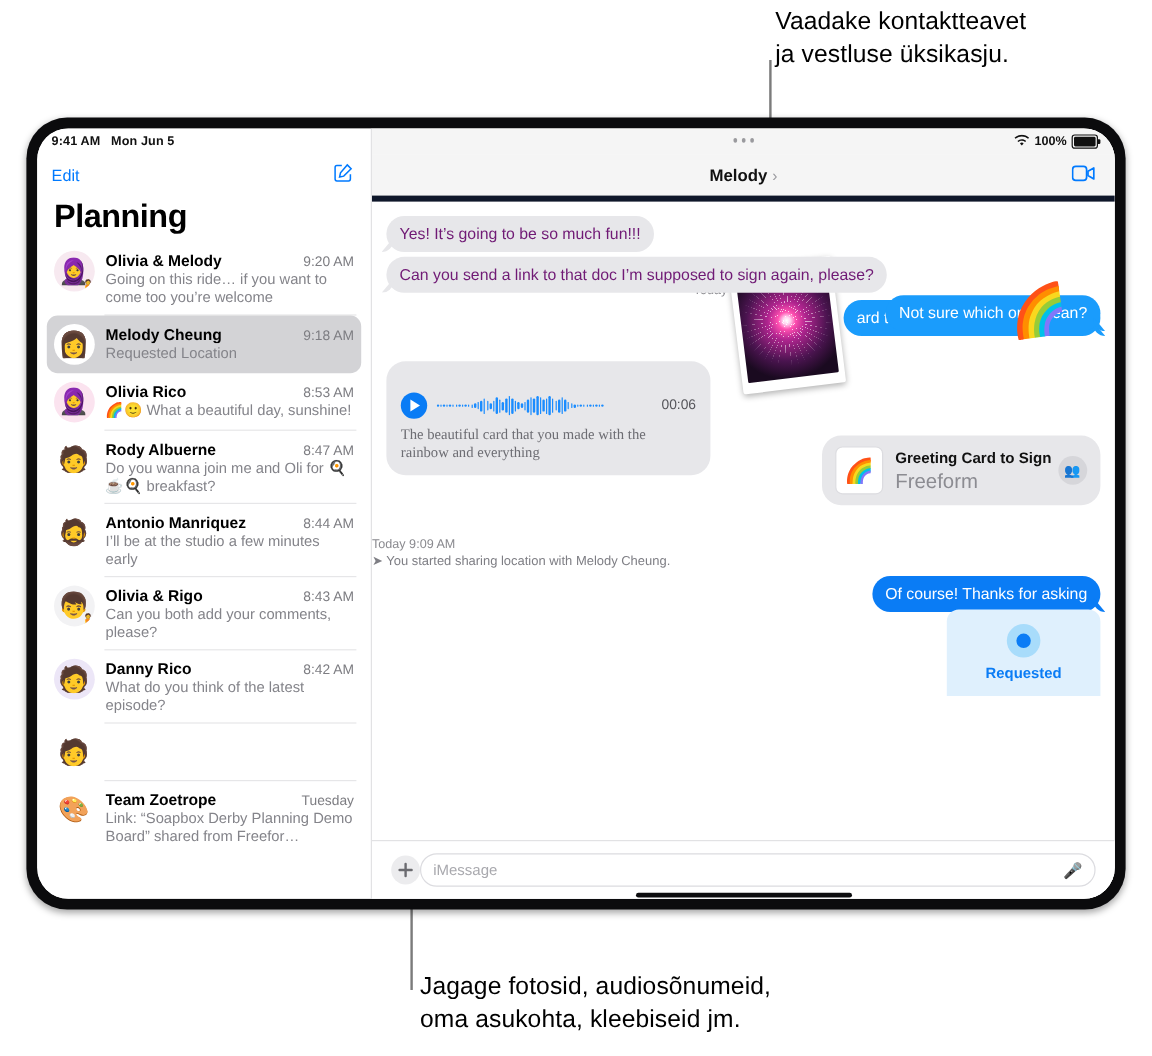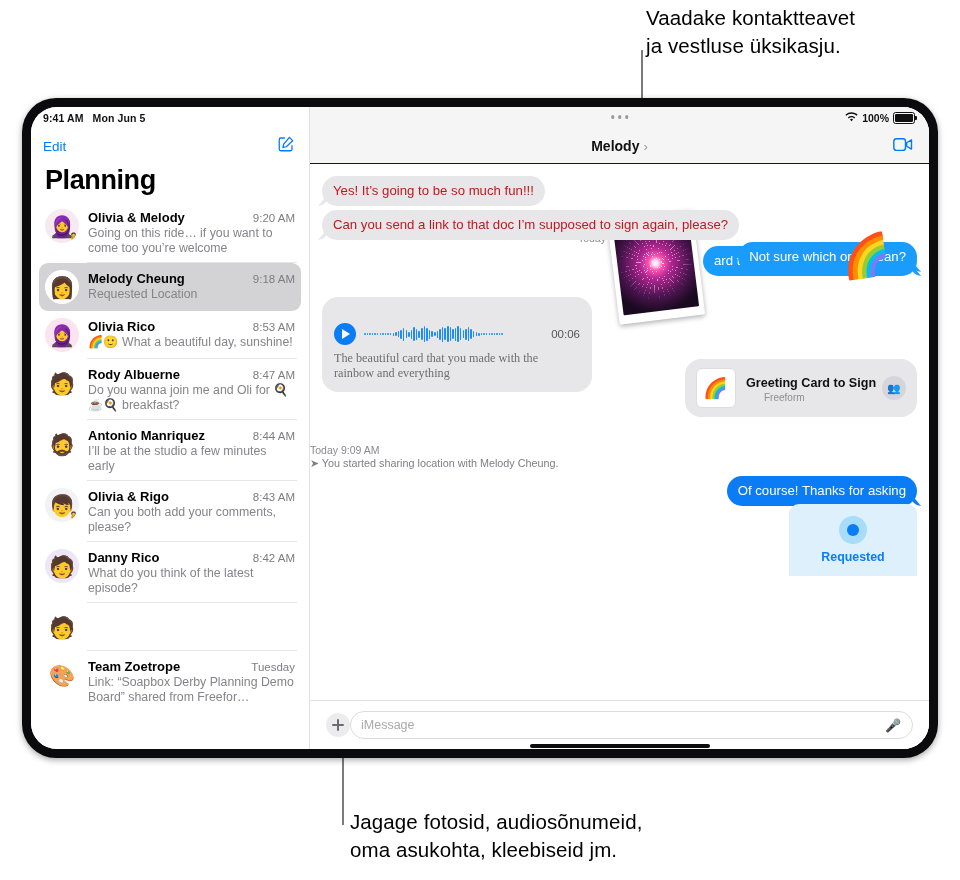--- a/index.html
+++ b/index.html
@@ -134,35 +134,35 @@
   .batt { width: 20px; height: 10px; border: 1.2px solid #111; border-radius: 2.6px;
           position: relative; }
   .batt::after { content:""; position:absolute; left:1px; top:1px; bottom:1px; right:1px;
                  background:#111; border-radius:1.2px; }
   .batt::before { content:""; position:absolute; right:-3px; top:3px; width:1.6px; height:3.5px;
                   background:#111; border-radius:0 1px 1px 0; }
   #pane-header {
     height: 34px; background: #f5f5f5;
     display: flex; align-items: center; justify-content: center;
     position: relative;
-    border-bottom: 1px solid #0f172a;
+    border-bottom: 5px solid #0f172a;
   }
   #pane-title { font-size: 14px; font-weight: bold; color: #111; }
   .chev { color: #9b9ba0; font-size: 13px; margin-left: 4px; }
   #facetime { position: absolute; right: 16px; top: 8px; }
 
   #thread { flex: 1; position: relative; overflow: hidden; }
   .bubble {
     position: absolute;
     font-size: 13.2px; line-height: 17px;
     padding: 6px 11px 7px 11px;
     border-radius: 15px;
     max-width: 420px;
   }
-  .bubble.in { background: #e7e7ea; color: #b91c1c; }
+  .bubble.in { background: #e7e7ea; color: #701a75; }
   .bubble.out { background: #1a9cfc; color: #fff; }
   .bubble.out.deep { background: #0a7cf5; }
   .tail-in::after {
     content:""; position:absolute; left:-4px; bottom:0; width:10px; height:12px;
     background: inherit;
     border-bottom-right-radius: 10px;
     clip-path: polygon(100% 0, 100% 100%, 0 100%);
   }
   .tail-out::after {
     content:""; position:absolute; right:-4px; bottom:0; width:10px; height:12px;
@@ -239,21 +239,21 @@
   .card-thumb {
     width: 38px; height: 38px; border-radius: 6px; background:#fff;
     border: 1px solid #dcdce0;
     position: relative; overflow: hidden;
     display:flex; align-items:center; justify-content:center;
     font-size: 20px;
   }
   .card-text { flex: 1; min-width: 0; }
   .card-title { font-size: 12.6px; font-weight: bold; color: #111;
                 white-space:nowrap; overflow:hidden; text-overflow:ellipsis;}
-  .card-sub { font-size: 10px; color: #8c8c92; margin-top: 1px; margin-left: 18px; }
+  .card-sub { font-size: 17px; color: #8c8c92; margin-top: 1px; }
   .card-people {
     width: 24px; height: 24px; border-radius: 50%; background: #d6d6da;
     display:flex; align-items:center; justify-content:center; font-size: 11px;
     flex: 0 0 24px;
   }
 
   
   #loc-status {
     position: absolute; left: 0; right: 0; top: 280px;
     text-align: left;

